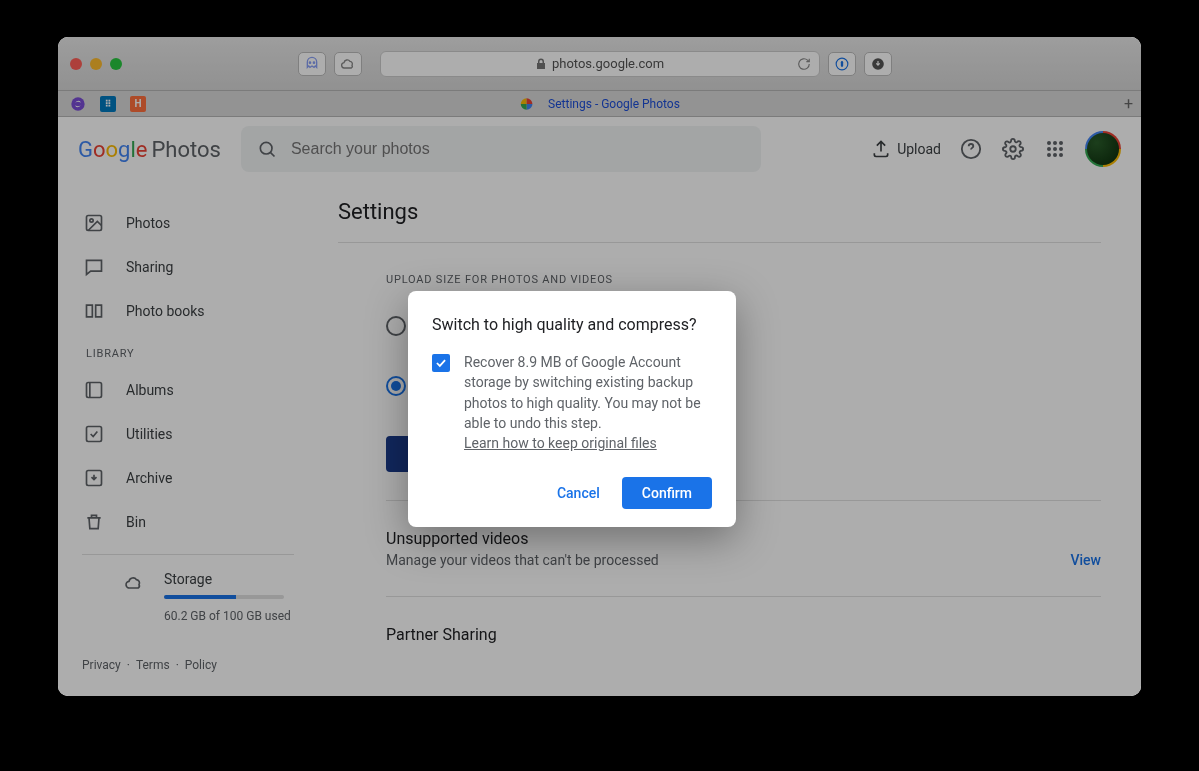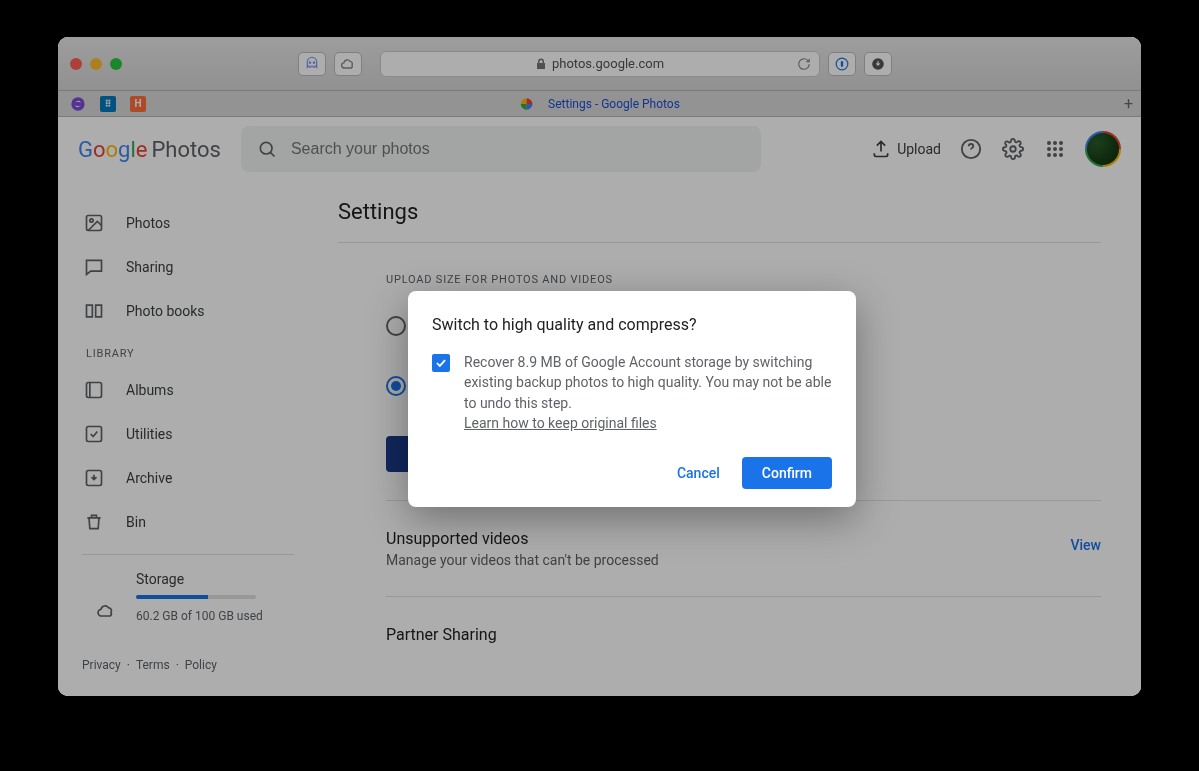--- a/index.html
+++ b/index.html
@@ -70,48 +70,48 @@
 .hdr-icon { width:24px; height:24px; color:#5f6368; display:flex; align-items:center; justify-content:center; }
 .avatar { width:36px; height:36px; border-radius:50%; background: conic-gradient(#ea4335 0 90deg,#fbbc05 90deg 180deg,#34a853 180deg 270deg,#4285f4 270deg 360deg); padding:2px; }
 .avatar-inner { width:100%; height:100%; border-radius:50%; background: radial-gradient(circle at 30% 30%, #2a5d2a, #0a2a0a); }
 
 .appbody { flex:1; display:flex; overflow:hidden; }
 .sidebar { width:260px; padding: 20px 0 10px; display:flex; flex-direction:column; }
 .navitem { display:flex; align-items:center; gap:20px; padding: 10px 24px; color:#3c4043; font-size:14px; }
 .navicon { width:24px; height:24px; display:flex; align-items:center; justify-content:center; color:#5f6368; }
 .lib-label { padding: 14px 28px 8px; font-size:11px; letter-spacing:.8px; color:#5f6368; }
 .sidebar hr { border:none; border-top:1px solid #e0e0e0; margin: 10px 24px; }
-.storage { padding: 6px 24px 0 36px; display:flex; gap:18px; align-items:flex-end; }
+.storage { padding: 6px 24px 0 21px; display:flex; gap:18px; align-items:flex-start;margin-left:43px; }
 .storage-title { font-size:14px; color:#3c4043; margin-bottom:8px; }
 .storage-bar { width:120px; height:4px; background:#e0e0e0; border-radius:2px; overflow:hidden; }
 .storage-fill { height:100%; background:#1a73e8; }
 .storage-text { font-size:12px; color:#5f6368; margin-top:10px; }
 .footer-links { margin-top:auto; padding: 14px 24px; font-size:12px; color:#5f6368; display:flex; gap:6px; }
 
 .content { flex:1; padding: 18px 40px 0 20px; overflow:hidden; }
 .page-title { font-size:22px; color:#202124; }
 .content hr { border:none; border-top:1px solid #e0e0e0; margin: 18px 0 30px; }
 .section { padding-left: 48px; }
 .sect-label { font-size:11px; letter-spacing:.8px; color:#5f6368; margin-bottom: 30px; }
 .radio-row { display:flex; align-items:center; gap:12px; margin-bottom:40px; }
 .radio { width:20px; height:20px; border:2px solid #5f6368; border-radius:50%; }
 .radio.checked { border-color:#1a73e8; display:flex; align-items:center; justify-content:center; }
 .radio.checked::after { content:''; width:10px; height:10px; background:#1a73e8; border-radius:50%; }
 .hidden-btn { width:112px; height:36px; background:#1a3a8a; border-radius:4px; }
 .section hr.inner { margin: 28px 0; }
-.row { display:flex; align-items:flex-start; }
+.row { display:flex; align-items:flex-end; }
 .row-left { flex:1; }
 .row-title { font-size:16px; color:#202124; margin-bottom:4px; }
 .row-sub { font-size:14px; color:#5f6368; }
 .row-action { color:#1a73e8; font-size:14px; font-weight:500; padding-top:8px; }
 
 
 .scrim { position:absolute; inset:0; background:rgba(0,0,0,.32); }
 .dialog {
-  position:absolute; left:350px; top:254px; width:448px; background:#fff;
+  position:absolute; left:350px; top:254px; width:328px; background:#fff;
   border-radius:8px; padding: 24px 24px 18px; box-shadow: 0 12px 40px rgba(0,0,0,.35);
 }
 .dialog-title { font-size:16px; color:#202124; margin-bottom:18px; }
 .dialog-body { display:flex; gap:14px; align-items:flex-start; }
 .checkbox { width:18px; height:18px; background:#1a73e8; border-radius:2px; display:flex; align-items:center; justify-content:center; flex-shrink:0; margin-top:2px; }
 .checkbox svg { width:14px; height:14px; }
 .dialog-text { font-size:14px; color:#5f6368; line-height:1.45; }
 .dialog-text a { color:#5f6368; text-decoration:underline; }
 .dialog-actions { display:flex; justify-content:flex-end; gap:10px; margin-top:24px; }
 .btn-text { color:#1a73e8; font-size:14px; font-weight:500; padding:8px 12px; border-radius:4px; }

